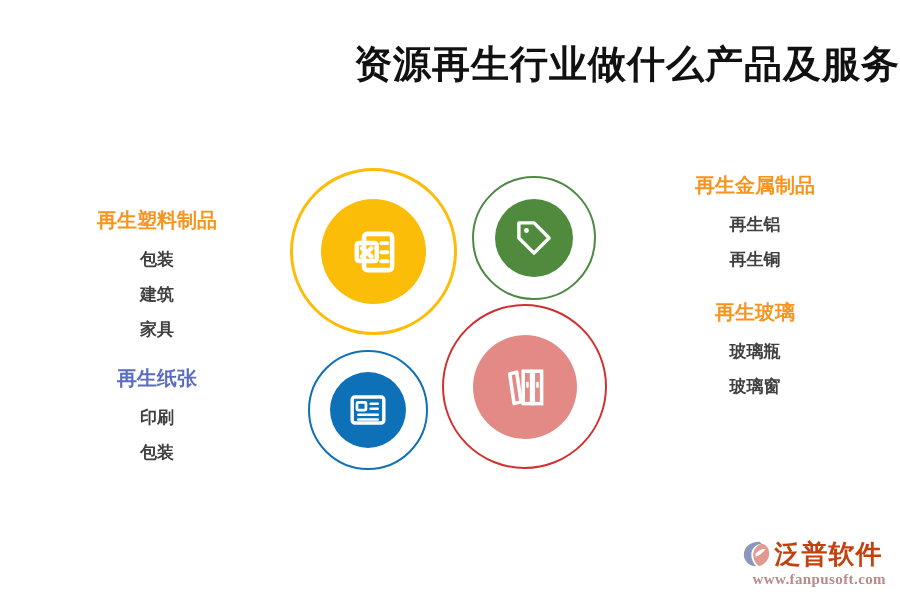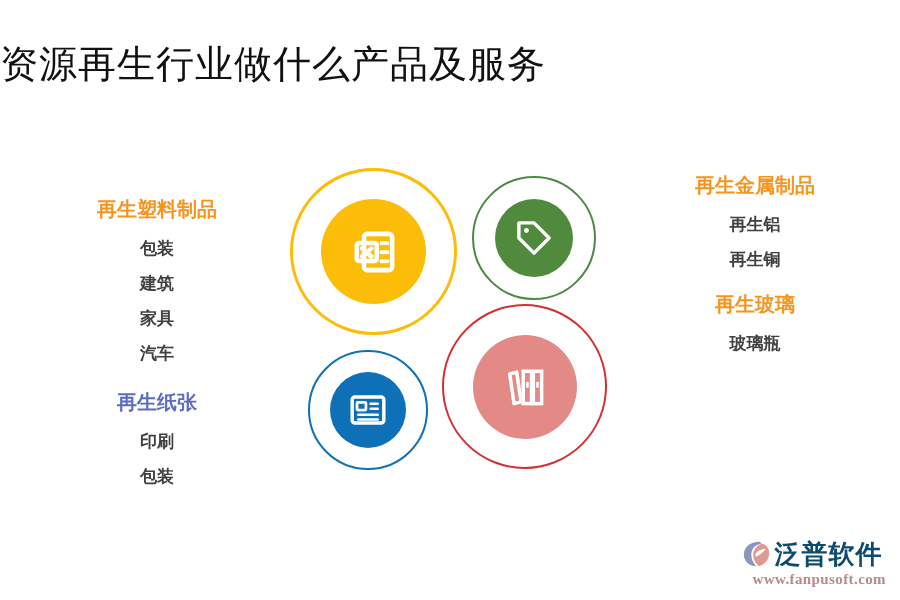--- a/index.html
+++ b/index.html
@@ -9,31 +9,31 @@
     font-family:"Liberation Sans","DejaVu Sans",sans-serif;
     position:relative;
     overflow:hidden;
   }
 
   
   .title {
     position:absolute;
     top:44px;
     left:0; right:0;
-    text-align:left;
+    text-align:right;
     font-size:38px;
-    font-weight:normal;
+    font-weight:bold;
     color:#111111;
     letter-spacing:1px;
     line-height:1.1;
   }
 
   
   .col { position:absolute; width:230px; text-align:center; }
-  .col-left  { left:42px;  top:194px;text-align:center; }
+  .col-left  { left:42px;  top:205px;text-align:center; }
   .col-right { left:640px; top:170px; }
 
   .group { margin-bottom:4px; }
   .group-heading {
     font-size:20px;
     font-weight:bold;
     line-height:1.55;
     margin-bottom:6px;
     white-space:nowrap;
   }
@@ -46,21 +46,21 @@
     font-weight:bold;
     color:#404040;
     line-height:1.0;
     padding:9px 0;
     white-space:nowrap;
   }
 
   
   .g-plastic  { margin-bottom:16px; }
   .g-paper    { margin-top:16px; }
-  .g-metal    { margin-bottom:12px; }
+  .g-metal    { margin-bottom:20px; }
 
   
   .cluster { position:absolute; left:290px; top:160px; width:340px; height:340px; }
 
   .ring {
     position:absolute;
     border-radius:50%;
     background:#ffffff;
     display:flex;
     align-items:center;
@@ -98,21 +98,21 @@
     bottom:12px;
     display:flex;
     flex-direction:column;
     align-items:flex-start;
   }
   .logo-row { display:flex; align-items:center; gap:4px; }
   .logo-mark { width:30px; height:30px; flex:0 0 30px; }
   .logo-name {
     font-size:26px;
     font-weight:bold;
-    color:#0c4a6e;
+    color:#c2410c;
     letter-spacing:1px;
     line-height:1;
   }
   .logo-url {
     font-size:15px;
     font-weight:bold;
     color:#B98A8A;
     letter-spacing:0.4px;
     margin-top:2px;
     margin-left:12px;
@@ -125,21 +125,20 @@
 <div class="title">资源再生行业做什么产品及服务</div>
 
 <div class="col col-left">
 
   <div class="group g-plastic">
     <div class="group-heading orange">再生塑料制品</div>
     <ul class="group-items">
       <li class="group-item">包装</li>
       <li class="group-item">建筑</li>
       <li class="group-item">家具</li>
-      <li class="group-item">汽车</li>
     </ul>
   </div>
 
   <div class="group g-paper">
     <div class="group-heading indigo">再生纸张</div>
     <ul class="group-items">
       <li class="group-item">印刷</li>
       <li class="group-item">包装</li>
     </ul>
   </div>
@@ -153,20 +152,21 @@
     <ul class="group-items">
       <li class="group-item">再生铝</li>
       <li class="group-item">再生铜</li>
     </ul>
   </div>
 
   <div class="group g-glass">
     <div class="group-heading orange">再生玻璃</div>
     <ul class="group-items">
       <li class="group-item">玻璃瓶</li>
+      <li class="group-item">玻璃窗</li>
     </ul>
   </div>
 
 </div>
 
 <div class="cluster">
 
   <div class="ring ring-yellow">
     <div class="disc">
       <svg class="icon-svg" width="58" height="58" viewBox="0 0 64 64" fill="none">

